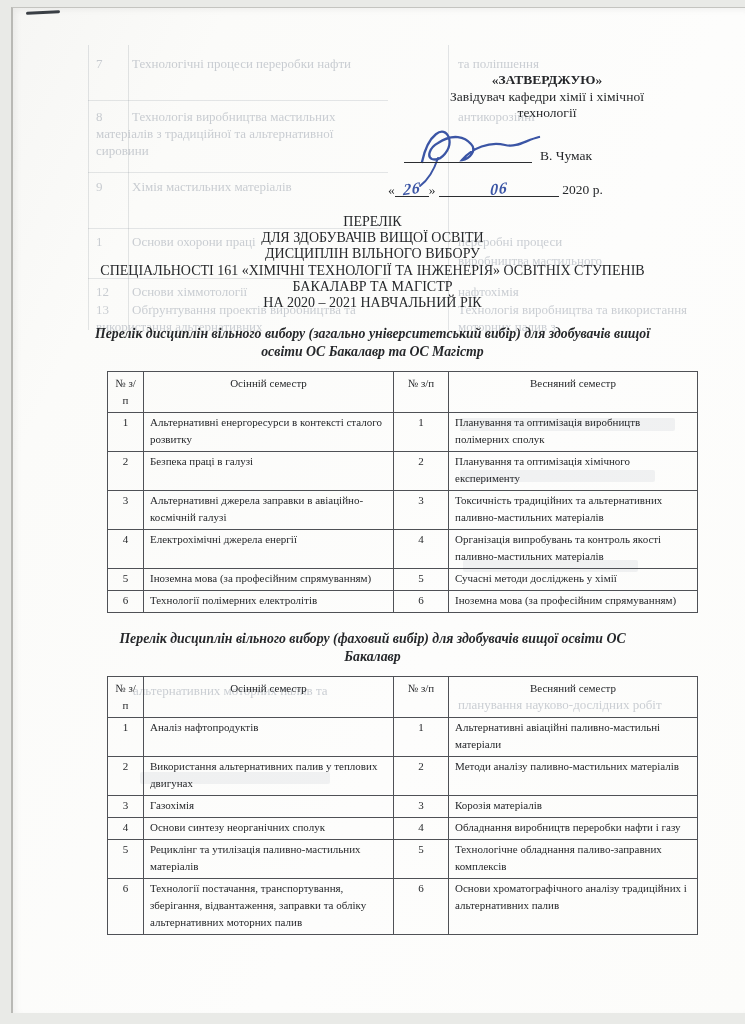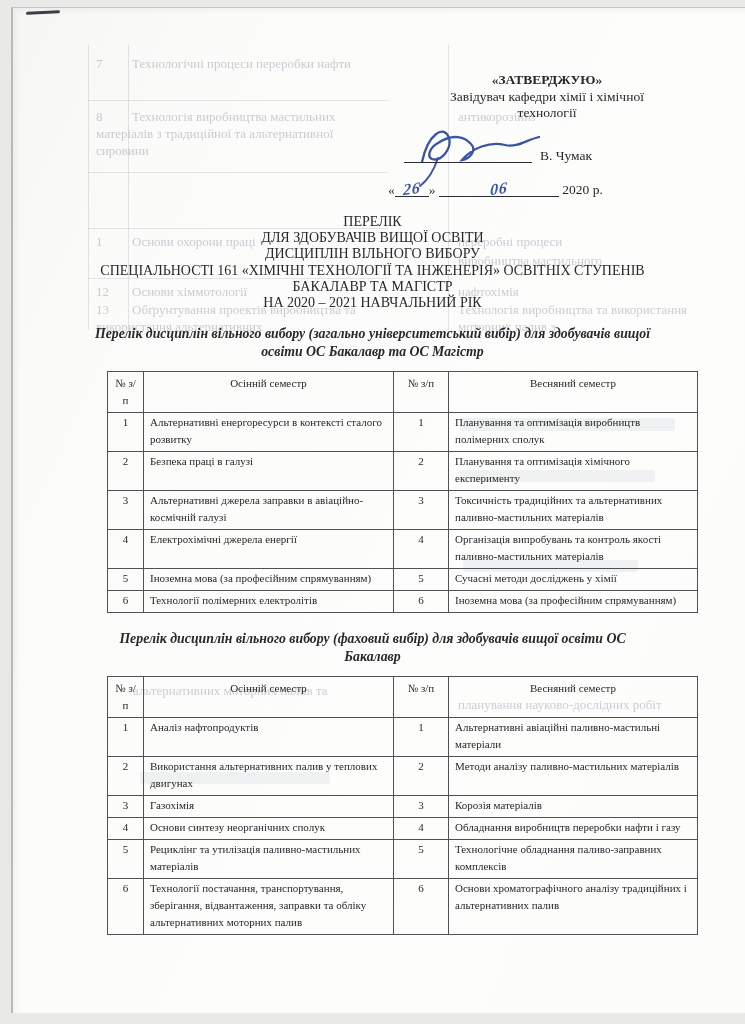--- a/index.html
+++ b/index.html
@@ -81,23 +81,25 @@
   <div class="hline" style="left:88px;top:172px;width:300px;"></div>
   <div class="hline" style="left:88px;top:228px;width:300px;"></div>
   <div class="hline" style="left:88px;top:278px;width:300px;"></div>
   <div class="patch" style="left:460px;top:418px;width:215px;height:13px;"></div>
   <div class="patch" style="left:460px;top:470px;width:195px;height:12px;"></div>
   <div class="patch" style="left:463px;top:560px;width:175px;height:12px;"></div>
   <div class="patch" style="left:140px;top:772px;width:190px;height:12px;"></div>
 
 <div class="frag" style="left: 96px; top: 55px; width: 280px;"><span class="num">7</span>Технологічні процеси переробки нафти</div>
     <div class="frag" style="left: 96px; top: 108px; width: 270px;"><span class="num">8</span>Технологія виробництва мастильних матеріалів з традиційної та альтернативної сировини</div>
+    <div class="frag" style="left: 96px; top: 178px; width: 280px;"><span class="num">9</span>Хімія мастильних матеріалів</div>
     <div class="frag" style="left: 96px; top: 233px; width: 280px;"><span class="num">1</span>Основи охорони праці</div>
     <div class="frag" style="left: 96px; top: 283px; width: 280px;"><span class="num">12</span>Основи хіммотології</div>
     <div class="frag" style="left: 96px; top: 301px; width: 280px;"><span class="num">13</span>Обґрунтування проектів виробництва та використання альтернативних</div>
+    <div class="frag" style="left: 458px; top: 55px; width: 250px;">та поліпшення</div>
     <div class="frag" style="left: 458px; top: 108px; width: 250px;">антикорозійні</div>
     <div class="frag" style="left: 458px; top: 233px; width: 250px;">переробні процеси</div>
     <div class="frag" style="left: 458px; top: 252px; width: 250px;">виробництва мастильного</div>
     <div class="frag" style="left: 458px; top: 283px; width: 250px;">нафтохімія</div>
     <div class="frag" style="left: 458px; top: 301px; width: 250px;">Технологія виробництва та використання моторних палив з</div>
     <div class="frag" style="left: 133px; top: 682px; width: 260px;">альтернативних моторних палив та</div>
     <div class="frag" style="left: 458px; top: 696px; width: 255px;">планування науково-дослідних робіт</div>
   </div>
 
 <div class="pen-mark"></div>

